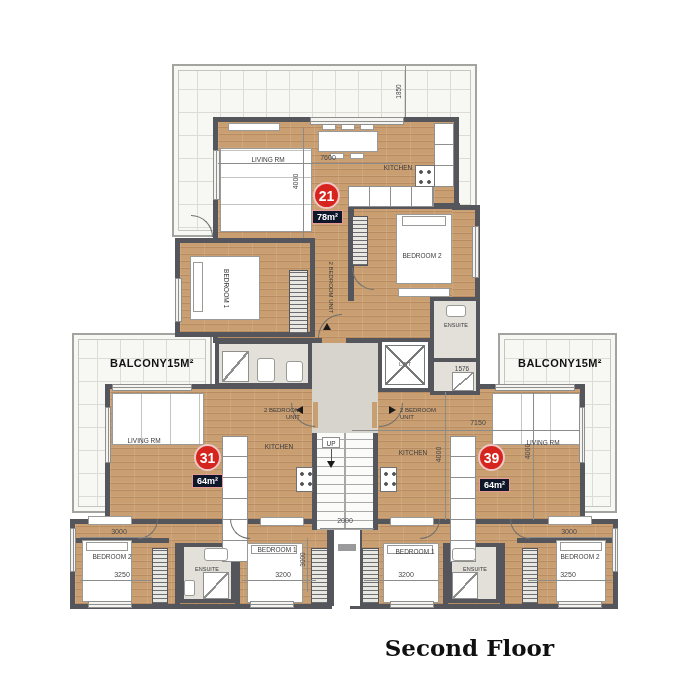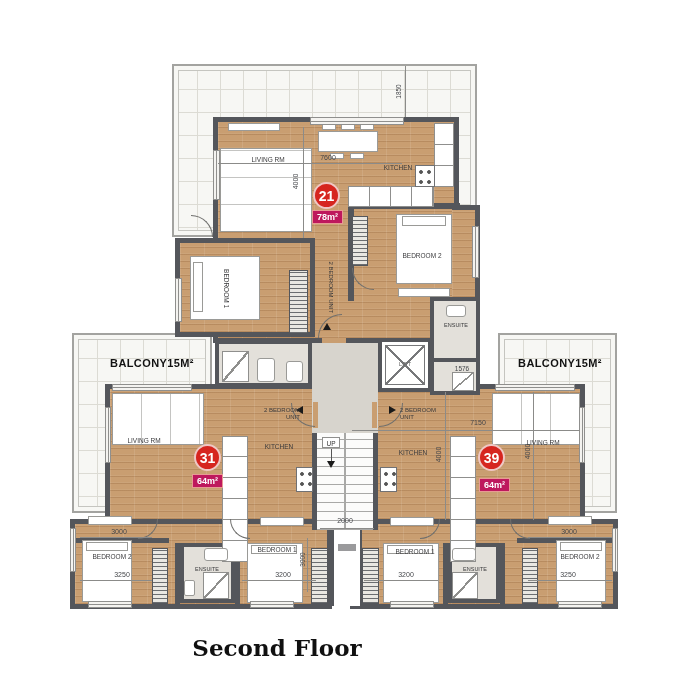--- a/index.html
+++ b/index.html
@@ -51,21 +51,21 @@
   .vr90{transform:rotate(90deg);} .vrm90{transform:rotate(-90deg);}
   .blab{font-weight:bold;color:#121212;text-align:center;white-space:nowrap;letter-spacing:.4px;}
   .dline{background:#8b8b89;}
   .arc{border:none;}
   .arc-tl{border-radius:100% 0 0 0;border-top:1px solid #6f6f6d;border-left:1px solid #6f6f6d;}
   .arc-tr{border-radius:0 100% 0 0;border-top:1px solid #6f6f6d;border-right:1px solid #6f6f6d;}
   .arc-bl{border-radius:0 0 0 100%;border-bottom:1px solid #6f6f6d;border-left:1px solid #6f6f6d;}
   .arc-br{border-radius:0 0 100% 0;border-bottom:1px solid #6f6f6d;border-right:1px solid #6f6f6d;}
   .badge{border-radius:50%;background:#d6251f;color:#fff;font-weight:bold;font-size:14px;
         display:flex;align-items:center;justify-content:center;border:2px solid #efc7c4;}
-  .areatag{background:#be185d;color:#fff;font-weight:bold;font-size:9px;
+  .areatag{background:#0f172a;color:#fff;font-weight:bold;font-size:9px;
         display:flex;align-items:center;justify-content:center;border:1px solid #e89a94;}
   .tri-l{width:0;height:0;border-top:4px solid transparent;border-bottom:4px solid transparent;border-right:7px solid #1a1a1a;}
   .tri-r{width:0;height:0;border-top:4px solid transparent;border-bottom:4px solid transparent;border-left:7px solid #1a1a1a;}
   .tri-u{width:0;height:0;border-left:4px solid transparent;border-right:4px solid transparent;border-bottom:7px solid #1a1a1a;}
   .tri-d{width:0;height:0;border-left:4px solid transparent;border-right:4px solid transparent;border-top:7px solid #1a1a1a;}
   .upbox{background:#fff;border:1px solid #8f8f8d;font-size:6.5px;color:#333;text-align:center;line-height:11px;}
   #title{font-family:"DejaVu Serif","Liberation Serif",serif;font-weight:bold;font-size:23px;
         color:#101010;text-align:center;}
 </style>
 </head>
@@ -257,14 +257,14 @@
   <div class="abs dim" style="left:539px;top:528px;width:60px;">3000</div>
   <div class="abs dim" style="left:538px;top:571px;width:60px;">3250</div>
 
   <div class="abs badge" style="left:313px;top:182px;width:27px;height:27px;">21</div>
   <div class="abs areatag" style="left:312px;top:210px;width:31px;height:14px;">78m²</div>
   <div class="abs badge" style="left:194px;top:444px;width:27px;height:27px;">31</div>
   <div class="abs areatag" style="left:192px;top:474px;width:31px;height:14px;">64m²</div>
   <div class="abs badge" style="left:478px;top:444px;width:27px;height:27px;">39</div>
   <div class="abs areatag" style="left:479px;top:478px;width:31px;height:14px;">64m²</div>
 
-  <div id="title" class="abs" style="left:0;top:634px;width:554px;">Second Floor</div>
+  <div id="title" class="abs" style="left:0;top:634px;width:554px;text-align:right;">Second Floor</div>
 </div>
 
 </body></html>

